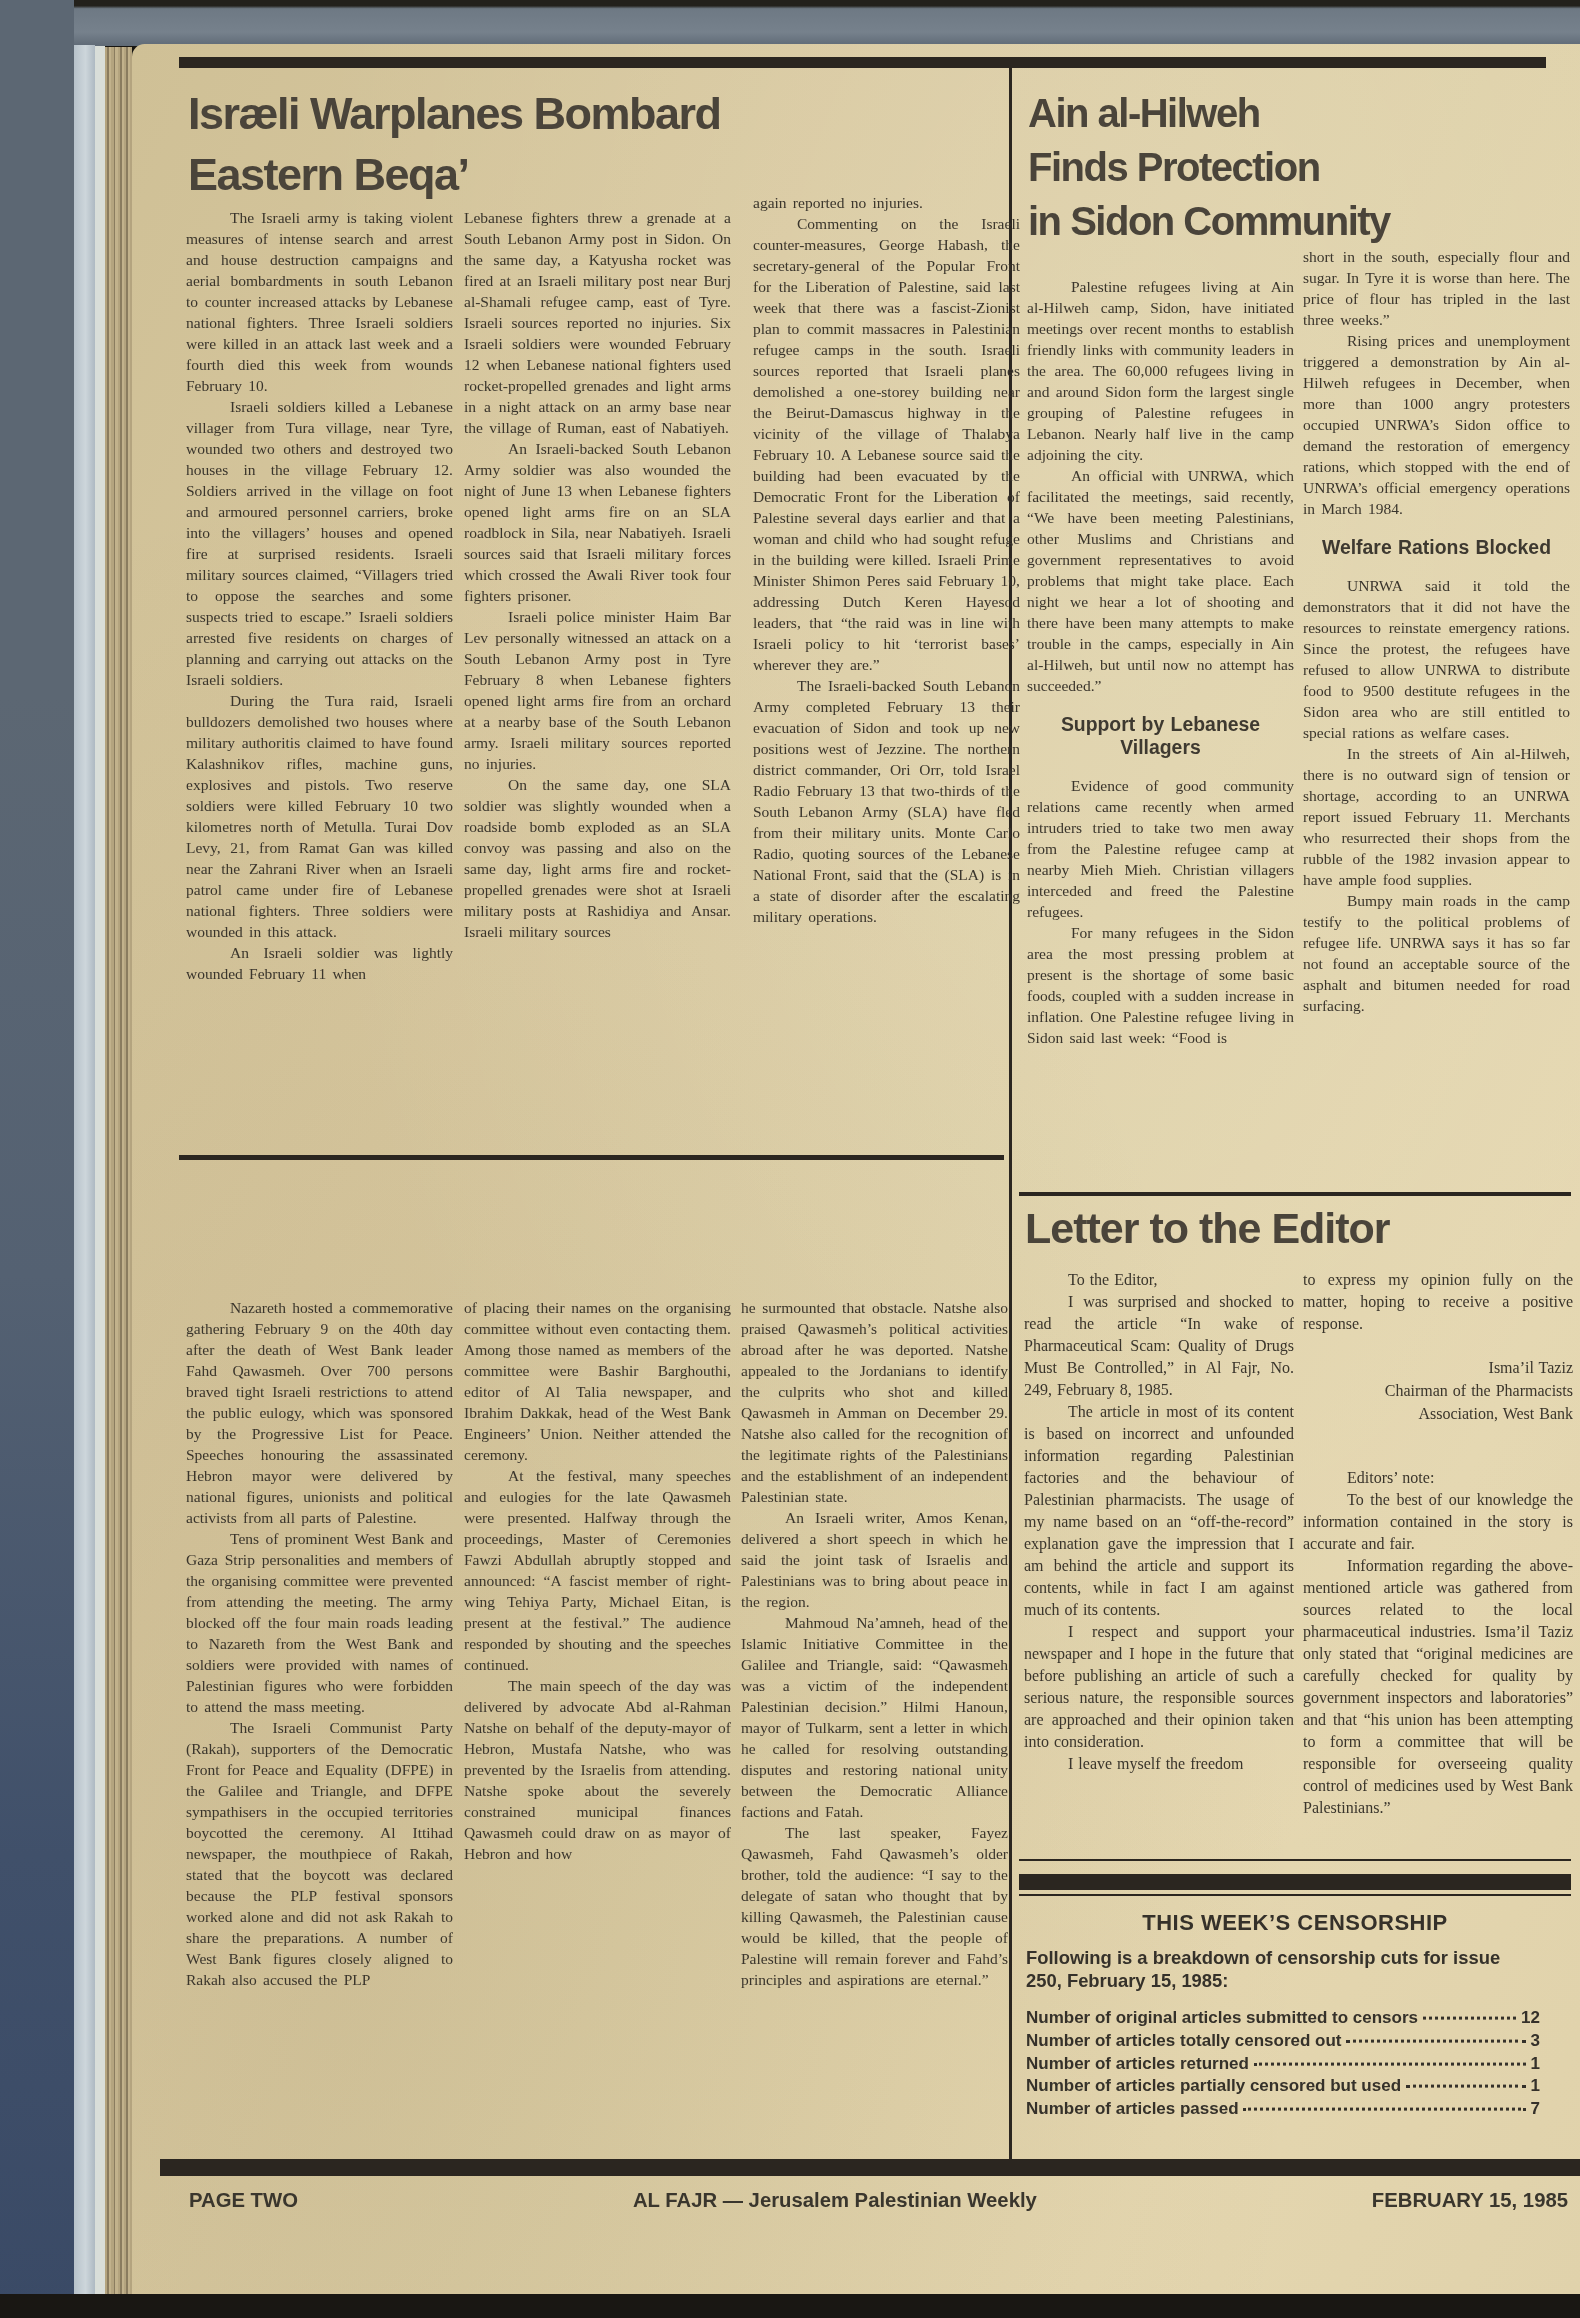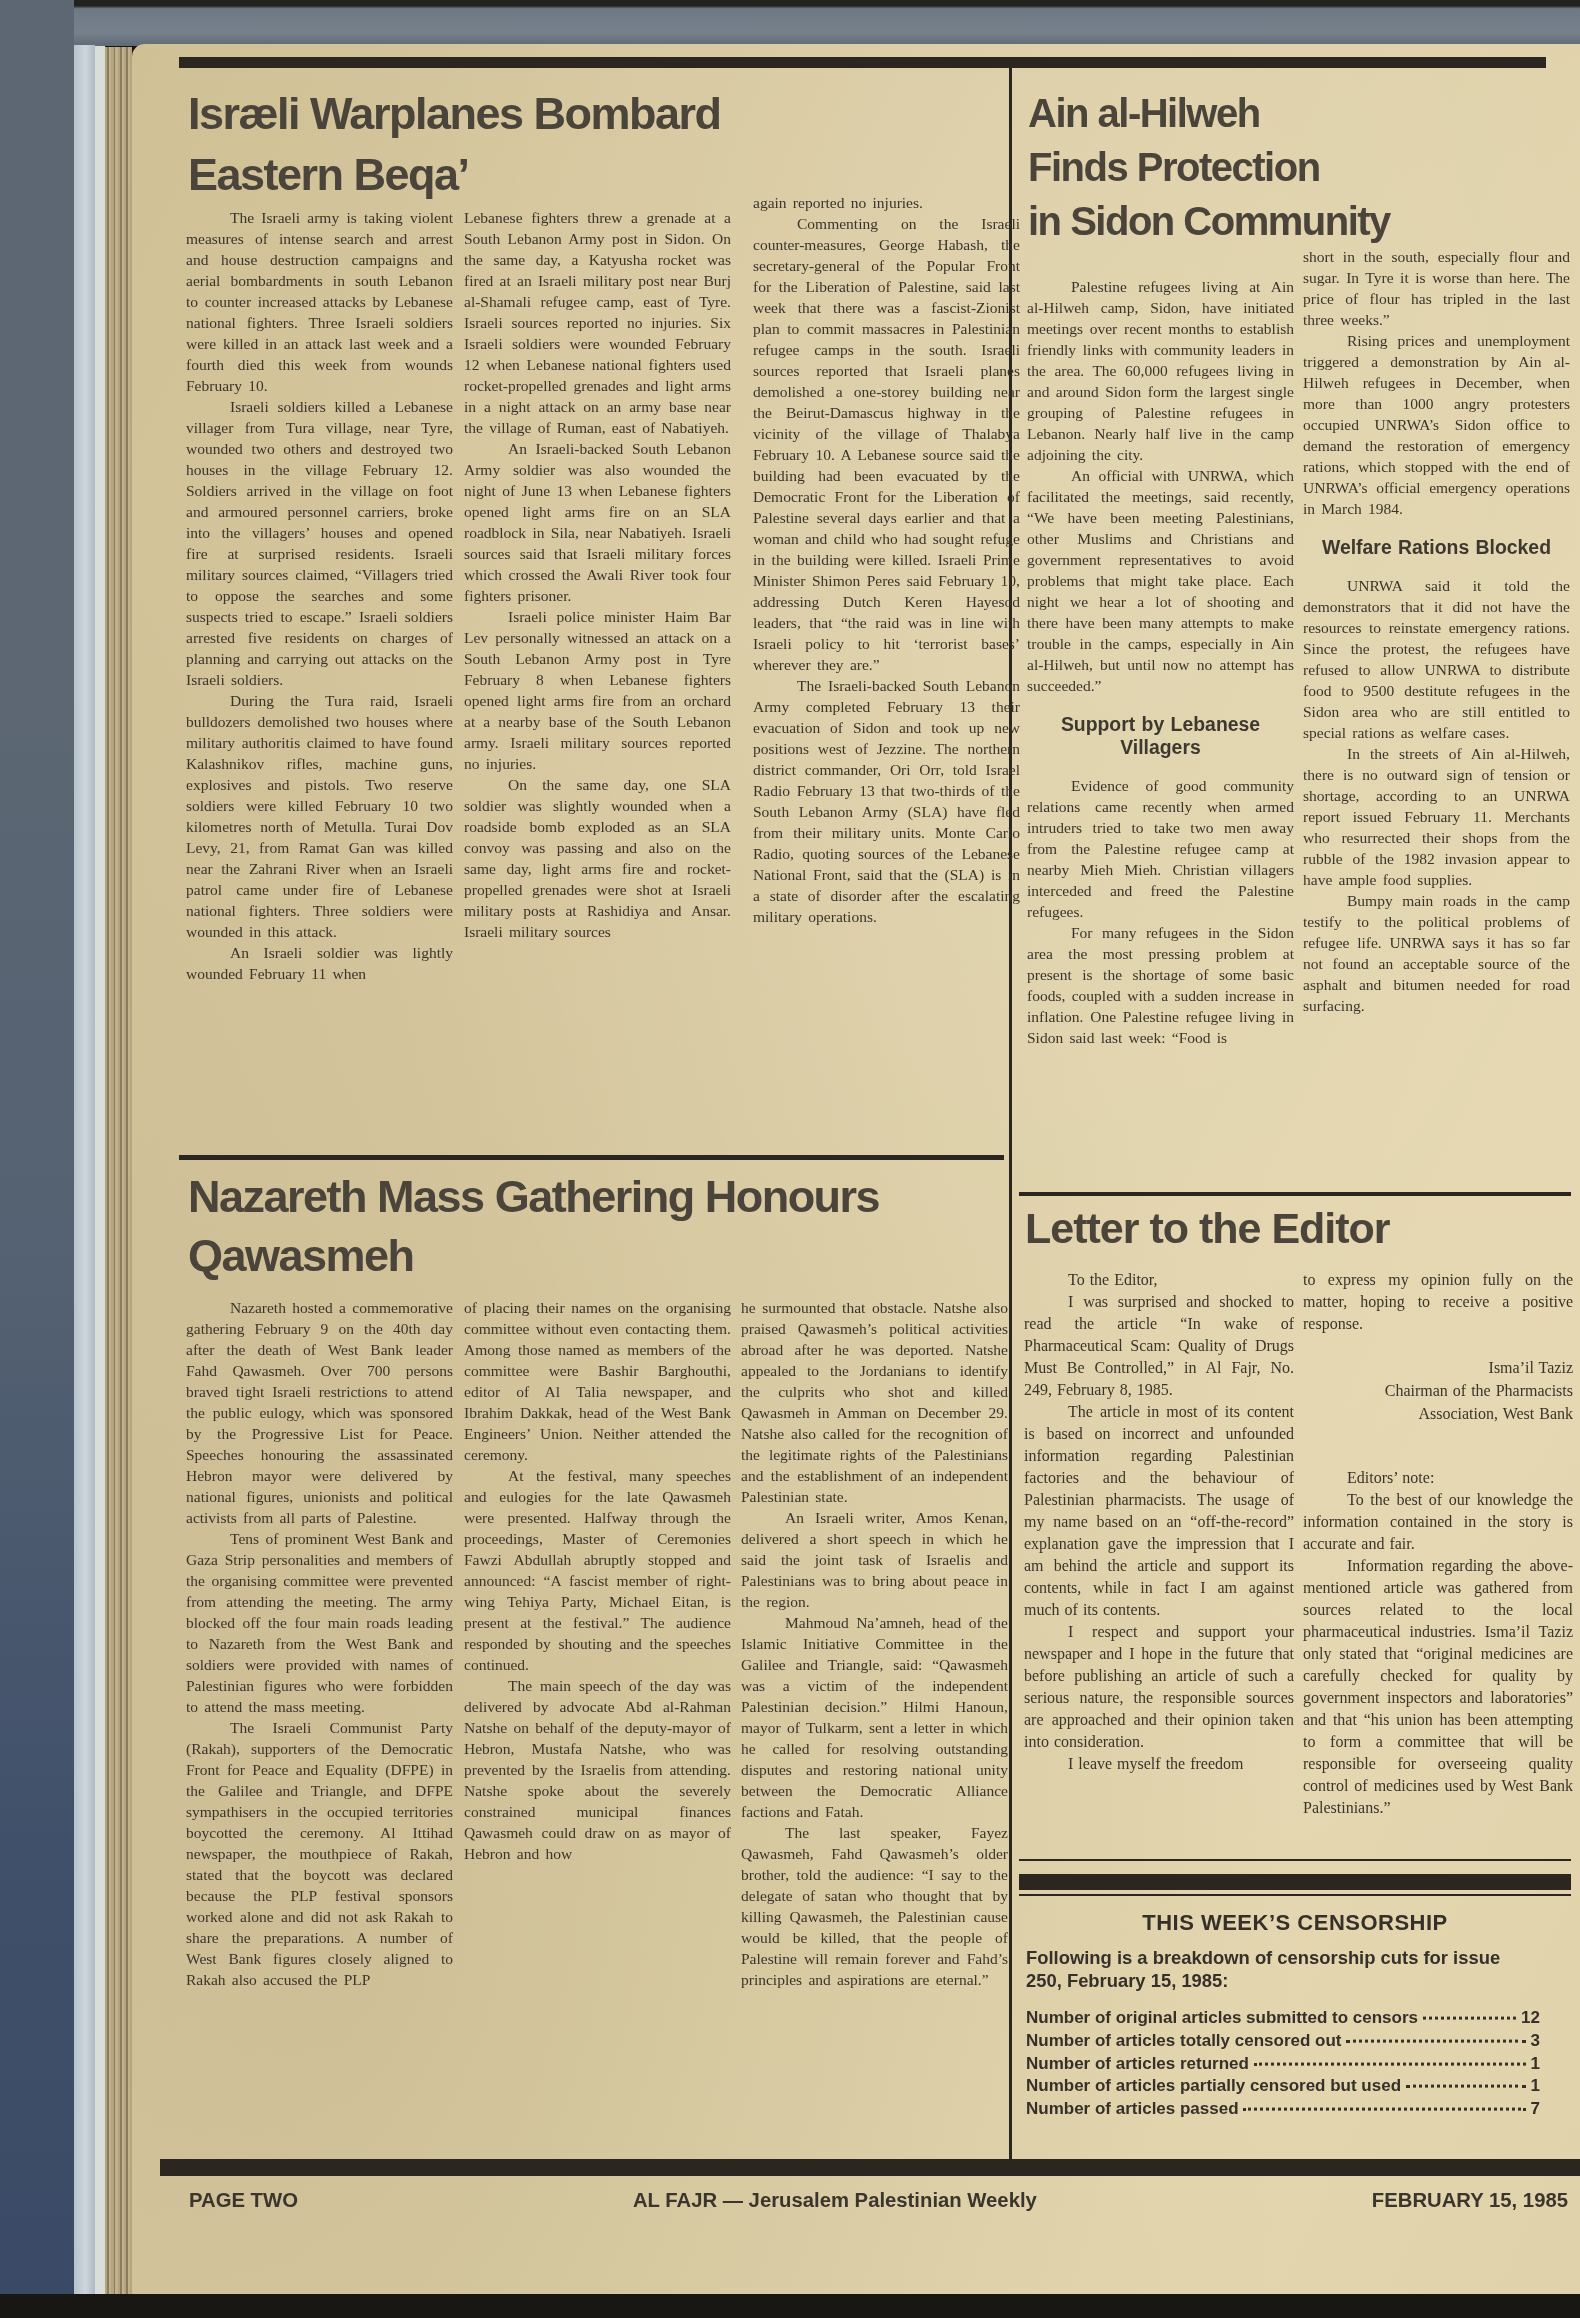--- a/index.html
+++ b/index.html
@@ -111,24 +111,20 @@
   </div>
   <div class="col news" style="left:1303px;top:246px;width:267px;height:948px;">
     <p class="cont">short in the south, especially flour and sugar. In Tyre it is worse than here. The price of flour has tripled in the last three weeks.”</p>
     <p>Rising prices and unemployment triggered a demonstration by Ain al-Hilweh refugees in December, when more than 1000 angry protesters occupied UNRWA’s Sidon office to demand the restoration of emergency rations, which stopped with the end of UNRWA’s official emergency operations in March 1984.</p>
     <div class="subhead">Welfare Rations Blocked</div>
     <p>UNRWA said it told the demonstrators that it did not have the resources to reinstate emergency rations. Since the protest, the refugees have refused to allow UNRWA to distribute food to 9500 destitute refugees in the Sidon area who are still entitled to special rations as welfare cases.</p>
     <p>In the streets of Ain al-Hilweh, there is no outward sign of tension or shortage, according to an UNRWA report issued February 11. Merchants who resurrected their shops from the rubble of the 1982 invasion appear to have ample food supplies.</p>
     <p>Bumpy main roads in the camp testify to the political problems of refugee life. UNRWA says it has so far not found an acceptable source of the asphalt and bitumen needed for road surfacing.</p>
   </div>
 
-  <div class="headline" style="left:188px;top:1167px;font-size:45px;line-height:59px;width:818px;">
-    <span class="hl-line">Nazareth Mass Gathering Honours</span>
-    <span class="hl-line">Qawasmeh</span>
-  </div>
   <div class="col news" style="left:186px;top:1297px;width:267px;height:861px;">
     <p>Nazareth hosted a commemorative gathering February 9 on the 40th day after the death of West Bank leader Fahd Qawasmeh. Over 700 persons braved tight Israeli restrictions to attend the public eulogy, which was sponsored by the Progressive List for Peace. Speeches honouring the assassinated Hebron mayor were delivered by national figures, unionists and political activists from all parts of Palestine.</p>
     <p>Tens of prominent West Bank and Gaza Strip personalities and members of the organising committee were prevented from attending the meeting. The army blocked off the four main roads leading to Nazareth from the West Bank and soldiers were provided with names of Palestinian figures who were forbidden to attend the mass meeting.</p>
     <p>The Israeli Communist Party (Rakah), supporters of the Democratic Front for Peace and Equality (DFPE) in the Galilee and Triangle, and DFPE sympathisers in the occupied territories boycotted the ceremony. Al Ittihad newspaper, the mouthpiece of Rakah, stated that the boycott was declared because the PLP festival sponsors worked alone and did not ask Rakah to share the preparations. A number of West Bank figures closely aligned to Rakah also accused the PLP</p>
   </div>
   <div class="col news" style="left:464px;top:1297px;width:267px;height:861px;">
     <p class="cont">of placing their names on the organising committee without even contacting them. Among those named as members of the committee were Bashir Barghouthi, editor of Al Talia newspaper, and Ibrahim Dakkak, head of the West Bank Engineers’ Union. Neither attended the ceremony.</p>
     <p>At the festival, many speeches and eulogies for the late Qawasmeh were presented. Halfway through the proceedings, Master of Ceremonies Fawzi Abdullah abruptly stopped and announced: “A fascist member of right-wing Tehiya Party, Michael Eitan, is present at the festival.” The audience responded by shouting and the speeches continued.</p>
     <p>The main speech of the day was delivered by advocate Abd al-Rahman Natshe on behalf of the deputy-mayor of Hebron, Mustafa Natshe, who was prevented by the Israelis from attending. Natshe spoke about the severely constrained municipal finances Qawasmeh could draw on as mayor of Hebron and how</p>
   </div>

